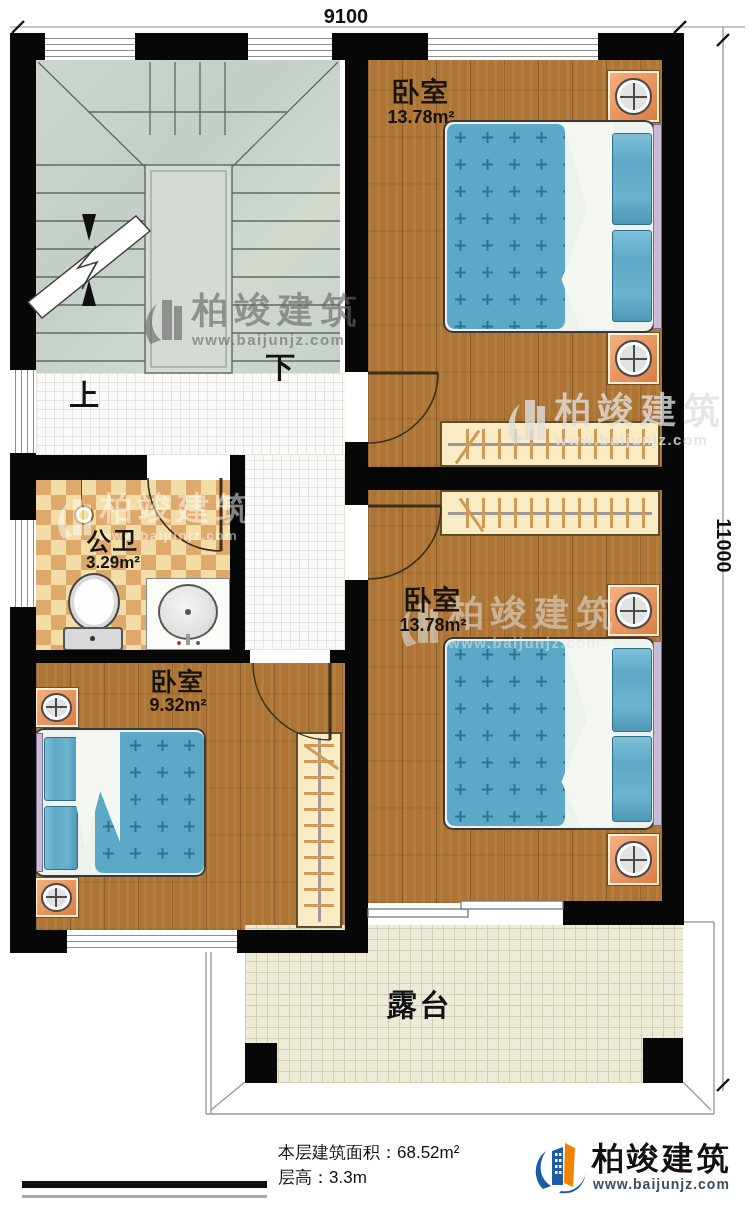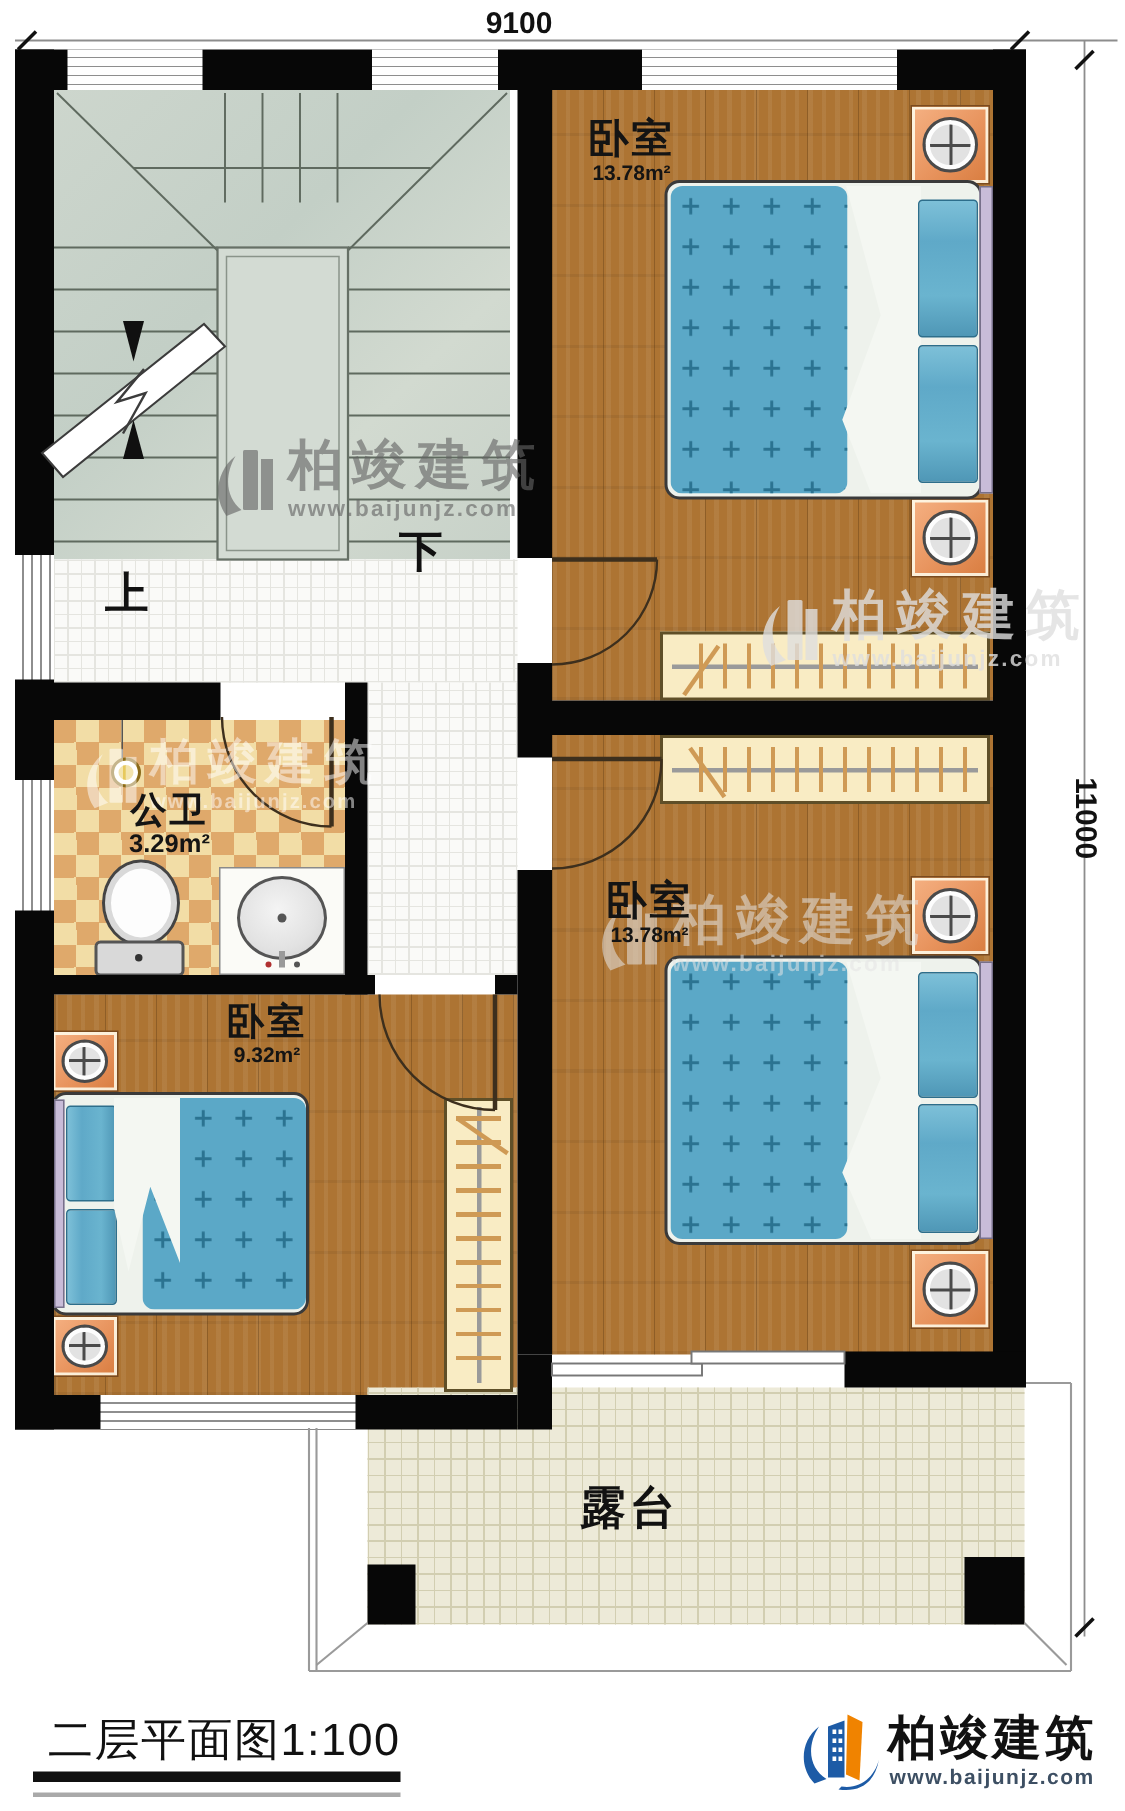--- a/index.html
+++ b/index.html
@@ -40,21 +40,21 @@
   .diagstick{position:absolute;background:#cf9a55;}
   
   .toiletbowl{background:#fdfdfd;border:2px solid #444;border-radius:50%;box-shadow:inset 0 0 0 4px #d9d9d9;box-sizing:border-box;}
   .toilettank{background:#d9d9d9;border:2px solid #555;border-radius:4px;box-sizing:border-box;}
   .sinkcounter{background:#fbfbf7;border:1px solid #8a8a8a;box-sizing:border-box;}
   .basin{background:radial-gradient(circle at 45% 40%, #f4f4f4 0%, #e2e2e2 60%, #cfcfcf 100%);border:2px solid #555;border-radius:50%;box-sizing:border-box;}
   .dot{border-radius:50%;}
   
   .roomlabel{color:#141414;font-weight:bold;text-align:center;line-height:1.1;z-index:40;}
   .roomlabel .nm{font-size:27px;letter-spacing:2px;}
-  .roomlabel .ar{font-size:14px;}
+  .roomlabel .ar{font-size:18px;}
   .biglabel{color:#111;font-weight:bold;z-index:40;}
   .dimtext{color:#111;font-weight:bold;font-size:20px;text-align:center;z-index:40;}
   .wm{display:flex;align-items:flex-start;gap:6px;z-index:30;pointer-events:none;}
   .wm svg{flex:0 0 auto;}
   .wm-name{font-size:36px;font-weight:bold;letter-spacing:7px;line-height:1;}
   .wm-url{font-size:15px;font-weight:bold;letter-spacing:1.5px;margin-top:3px;}
   
   .legend-title{font-size:30px;color:#111;letter-spacing:1px;}
   .legend-rule1{background:#101010;}
   .legend-rule2{background:#a9a9a9;}
@@ -319,25 +319,26 @@
     <div class="nm" style="font-size:24px;">公卫</div>
     <div class="ar" style="font-size:17px;">3.29m²</div>
   </div>
   <div class="abs biglabel" style="left:387px;top:985px;font-size:30px;letter-spacing:3px;">露台</div>
   <div class="abs biglabel" style="left:70px;top:376px;font-size:29px;">上</div>
   <div class="abs biglabel" style="left:266px;top:348px;font-size:29px;">下</div>
 
   <div class="abs dimtext" style="left:316px;top:5px;width:60px;">9100</div>
   <div class="abs dimtext" style="left:688px;top:534px;width:70px;transform:rotate(90deg);">11000</div>
 
-  <div class="abs legend-title" style="left:32px;top:1140px;">
-    <span>二层平面图</span><span>1:100</span>
-  </div>
   <div class="abs legend-rule1" style="left:22px;top:1181px;width:245px;height:7px;"></div>
   <div class="abs legend-rule2" style="left:22px;top:1195px;width:245px;height:3px;"></div>
+  <div class="abs legend-info" style="left:278px;top:1141px;">
+    <div><span>本层建筑面积：</span><span>68.52m²</span></div>
+    <div><span>层高：</span><span>3.3m</span></div>
+  </div>
   <div class="abs" style="left:531px;top:1139px;width:58px;height:56px;">
     <svg width="58" height="56" viewBox="0 0 58 56">
       <path d="M12 50 C2 40 2 22 15 12 C6 26 9 40 20 47 Z" fill="#1d5ba6"></path>
       <polygon points="34,4 44,9 42,48 33,44" fill="#f08300"></polygon>
       <polygon points="21,12 32,8 32,46 21,46" fill="#1d5ba6"></polygon>
       <g fill="#ffffff">
         <rect x="24" y="14" width="2.5" height="3"></rect>
           <rect x="28" y="14" width="2.5" height="3"></rect>
         <rect x="24" y="20" width="2.5" height="3"></rect>
           <rect x="28" y="20" width="2.5" height="3"></rect>

